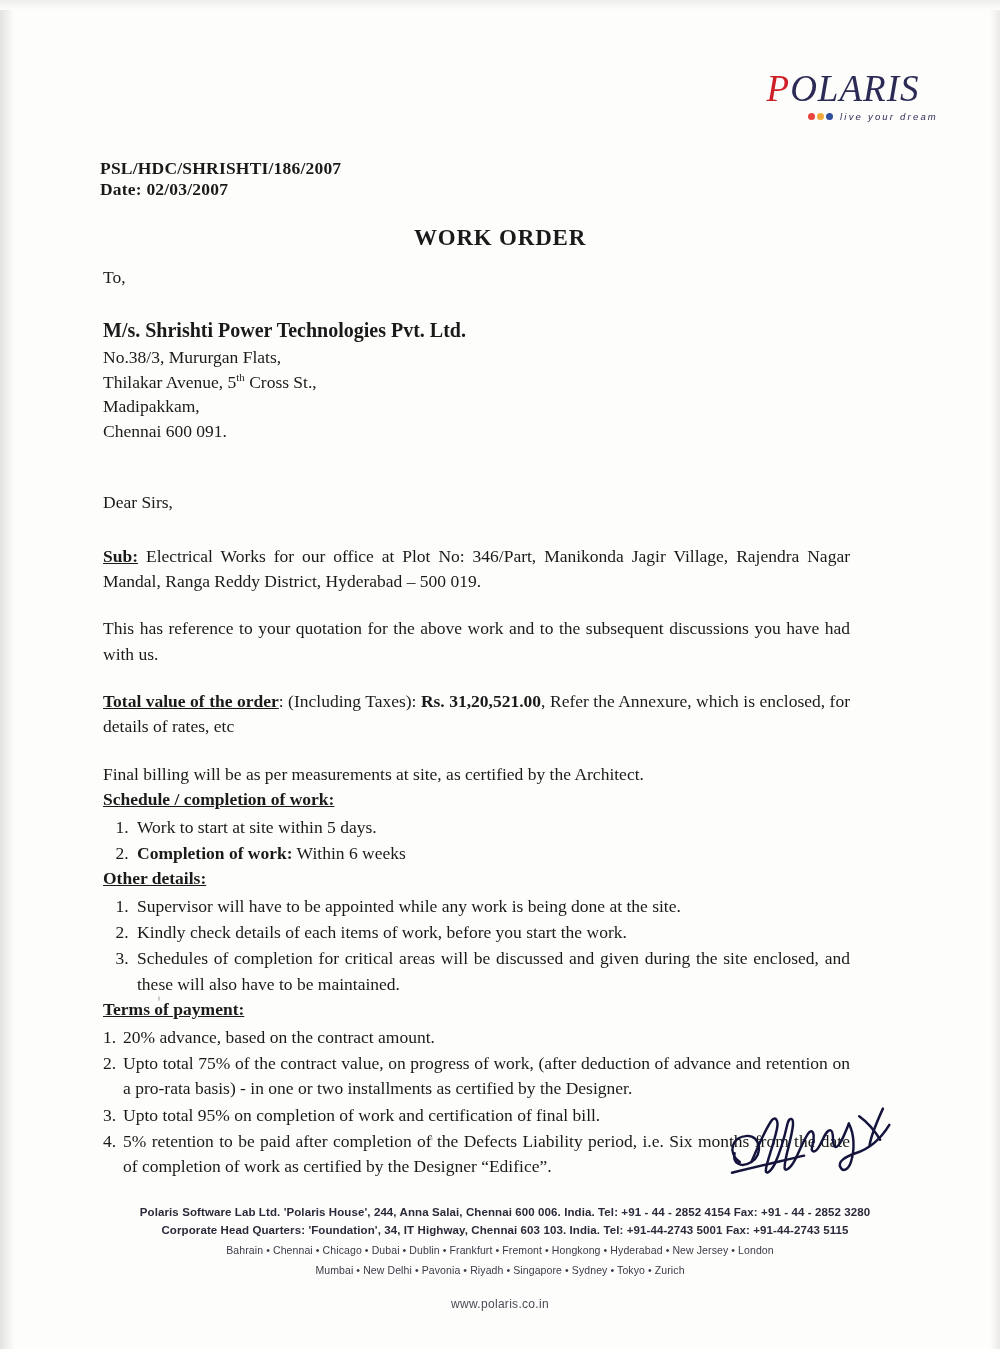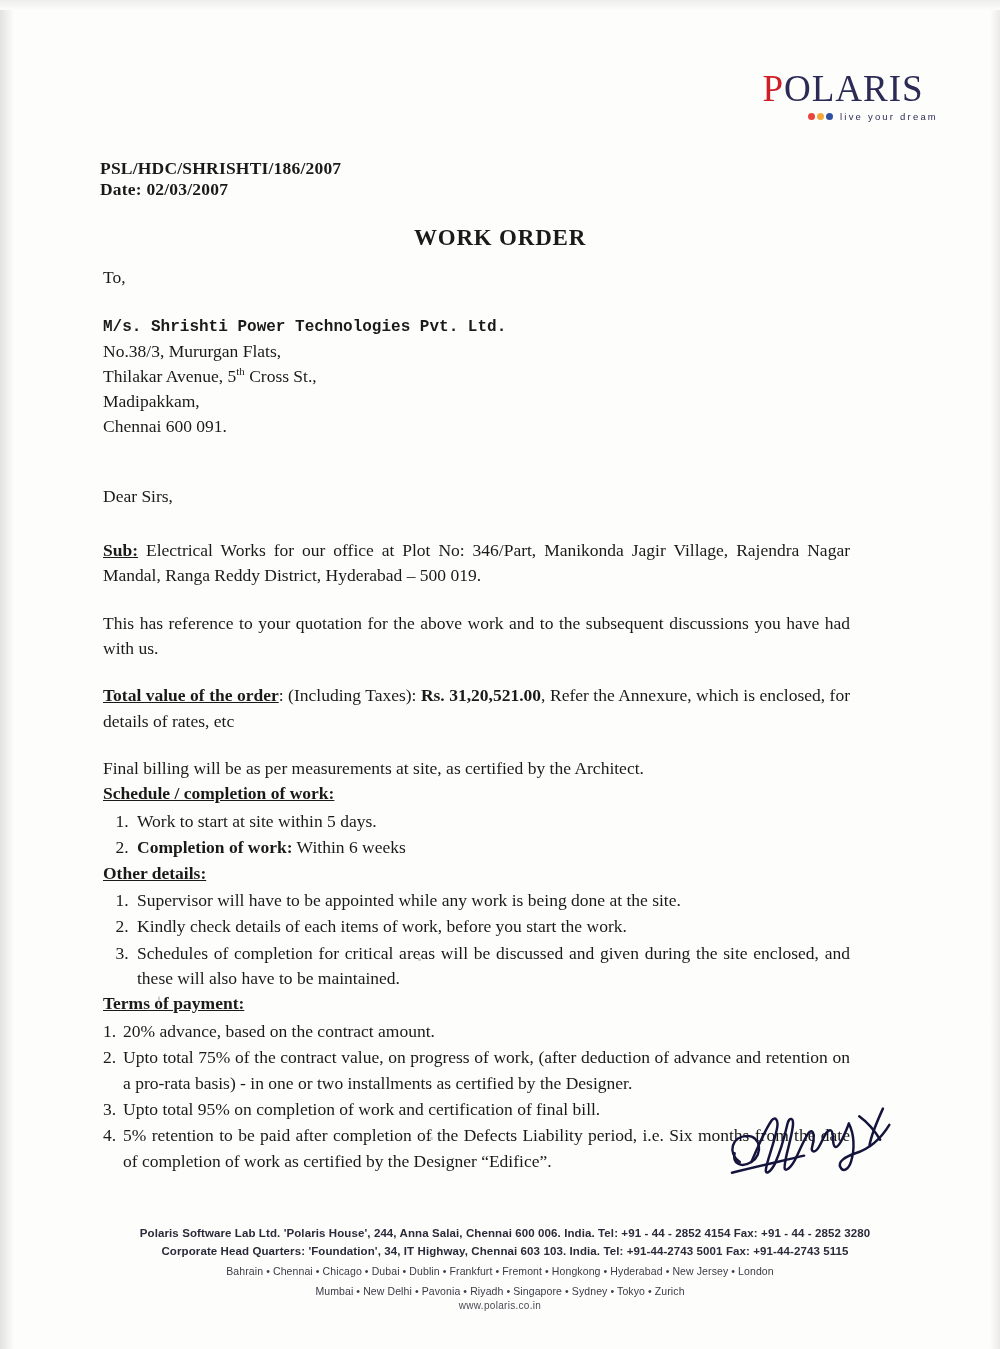--- a/index.html
+++ b/index.html
@@ -40,20 +40,21 @@
     pointer-events: none;
   }
 
   
   .logo {
     position: absolute;
     right: 62px;
     top: 70px;
     text-align: center;
     width: 190px;
+    font-style: italic;
   }
   .logo-word {
     font-family: "Liberation Serif", serif;
     font-size: 37px;
     letter-spacing: 1px;
     color: #2b2b55;
     font-weight: 400;
     line-height: 1;
   }
   .logo-word .red { color: #cf1f26; }
@@ -100,21 +101,21 @@
   .body-area {
     position: absolute;
     left: 103px;
     right: 150px;
     top: 265px;
     font-size: 17.5px;
     line-height: 1.45;
   }
   .to { margin-top: 0; }
   .addr { margin-top: 26px; }
-  .addr .company { font-weight: bold; font-size: 16px; font-family: Liberation Mono, monospace; }
+  .addr .company { font-weight: bold; font-size: 20px; }
   .addr div { line-height: 1.42; }
   sup { font-size: 0.62em; vertical-align: super; }
 
   .dear { margin-top: 46px; }
 
   p.para { margin: 22px 0 0 0; text-align: justify; }
   .sub { margin-top: 28px; text-align: justify; }
   .u { text-decoration: underline; }
   .b { font-weight: bold; }
 
@@ -149,21 +150,21 @@
   .footer {
     position: absolute;
     left: 0; right: 0;
     bottom: 38px;
     text-align: center;
     font-family: "Liberation Sans", sans-serif;
     color: #2a2a3a;
   }
   .footer .f1 { font-size: 11.5px; font-weight: bold; letter-spacing: 0.1px; line-height: 1.6; padding-left: 10px; }
   .footer .f3 { font-size: 10.5px; margin-top: 3px; color: #3a3a48; letter-spacing: 0.1px; line-height: 1.6;}
-  .footer .f4 { font-size: 10px; margin-top: 0; color: #4a4a55; letter-spacing: 0.3px; }
+  .footer .f4 { font-size: 12px; margin-top: 18px; color: #4a4a55; letter-spacing: 0.3px; }
 
   .speck {
     position: absolute;
     background: #c9c9c4;
     border-radius: 50%;
     pointer-events: none;
   }
 </style>
 </head>
 <body>

